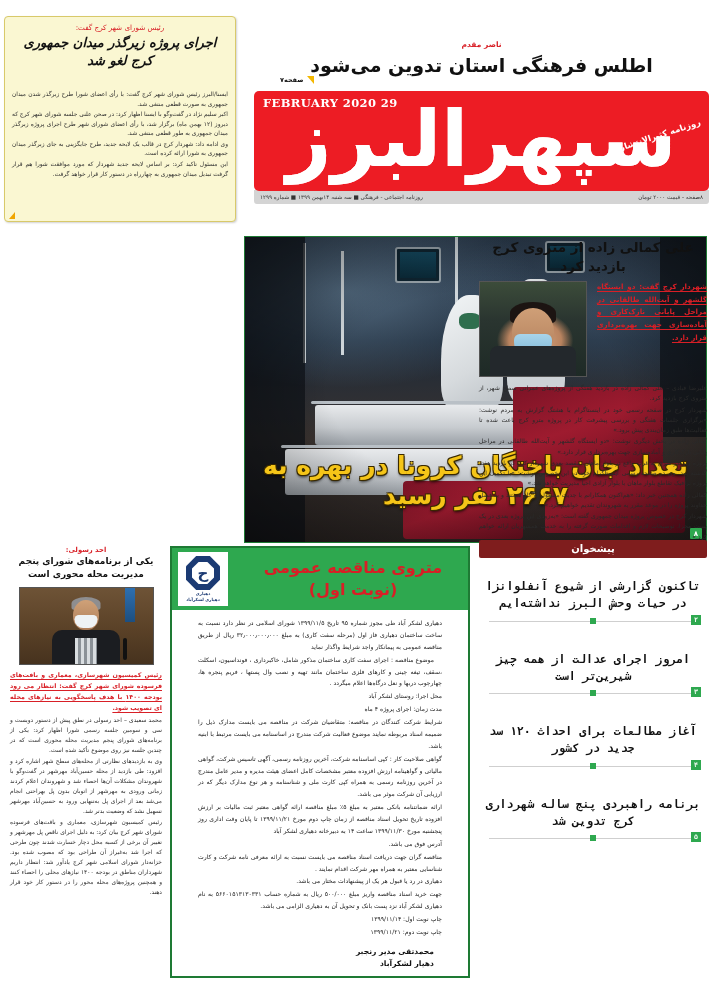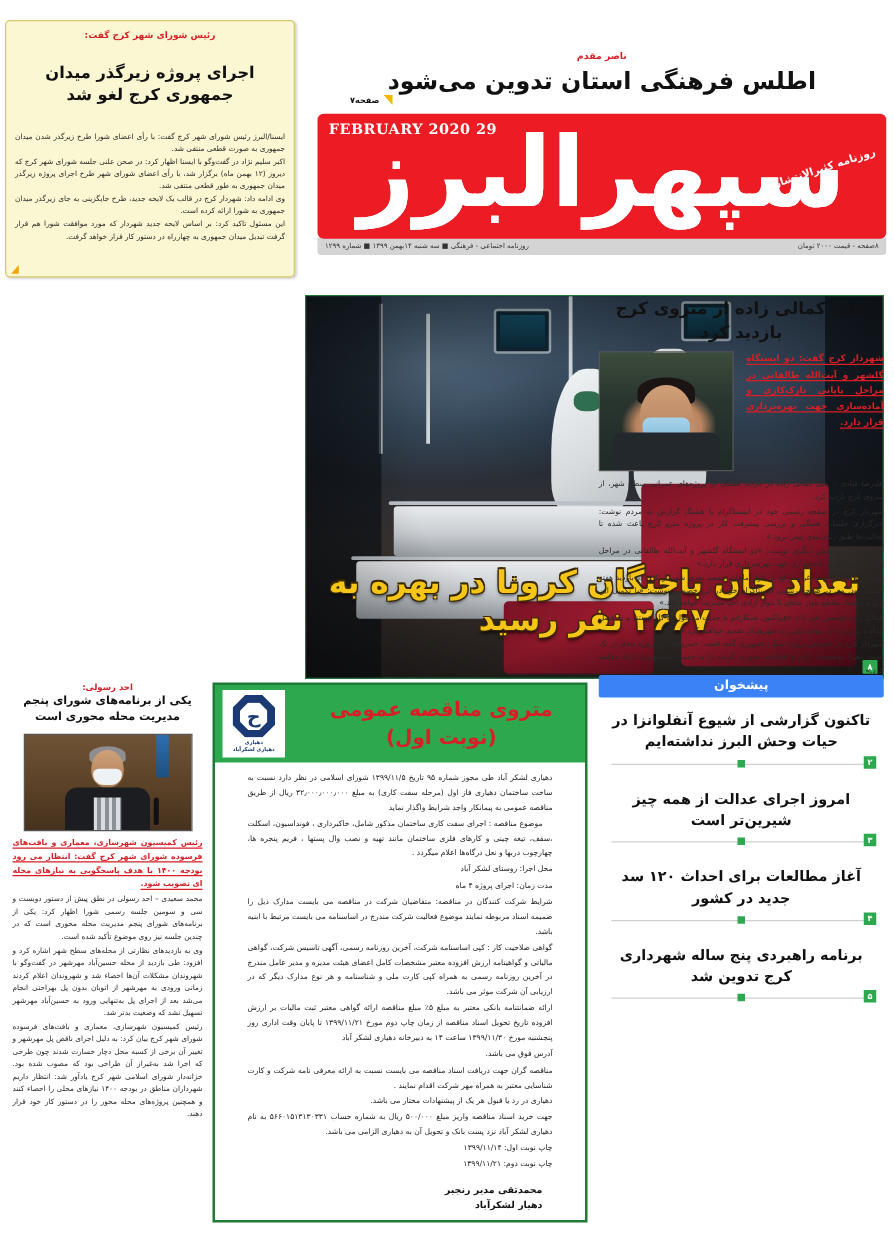--- a/index.html
+++ b/index.html
@@ -40,32 +40,33 @@
     border-radius: 4px;
     padding: 6px 7px 5px 7px;
     height: 206px;
     overflow: hidden;
     position: relative;
     box-shadow: 1px 1px 2px rgba(0,0,0,.18);
   }
   .lead-kicker {
     color: #d81f26;
     font-size: 7.2px;
-    font-weight: bold;
+    font-weight: normal;
     text-align: center;
     letter-spacing: .2px;
-    margin-bottom: 18px;
+    margin-bottom: 2px;
   }
   .lead-title {
     color: #111;
     font-size: 13px;
     font-weight: bold;
     text-align: center;
     line-height: 1.35;
     margin-bottom: 21px;
+    font-style: italic;
   }
   .lead-body {
     color: #2b2b2b;
     font-size: 5.9px;
     line-height: 1.62;
     text-align: justify;
     direction: rtl;
   }
   .lead-body p { margin-bottom: 1px; }
   .corner-tri {
@@ -321,29 +322,29 @@
   .side-body p { margin-bottom: 1px; }
 
   
   .pishkhan {
     position: absolute;
     top: 540px; right: 0;
     width: 240px;
     padding: 0 8px 0 4px;
   }
   .pishkhan-head {
-    background: #3b82f6;
+    background: #7f1d1d;
     color: #fff;
     font-size: 10px;
     font-weight: bold;
     text-align: center;
     padding: 3px 0 4px 0;
     border-radius: 2px;
   }
-  .digest-item { padding: 10px 4px 4px 4px; position: relative; }
+  .digest-item { padding: 20px 4px 4px 4px; position: relative; font-family: Liberation Mono, monospace; }
   .digest-text {
     color: #111;
     font-size: 11.5px;
     font-weight: bold;
     text-align: center;
     line-height: 1.5;
   }
   .digest-rule {
     position: relative;
     height: 10px;

